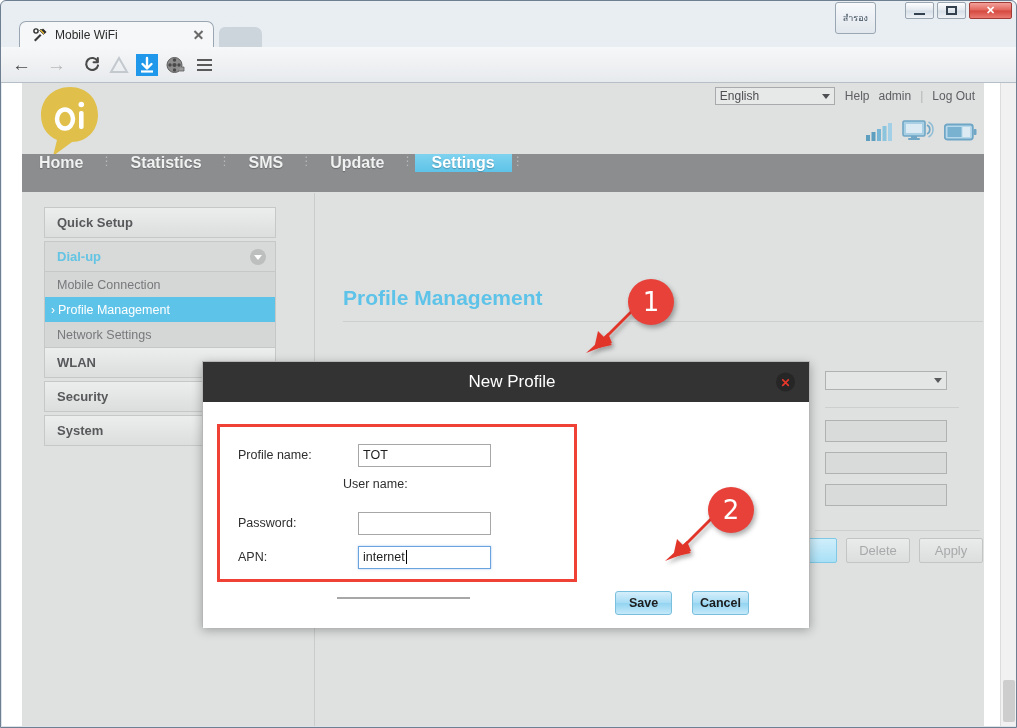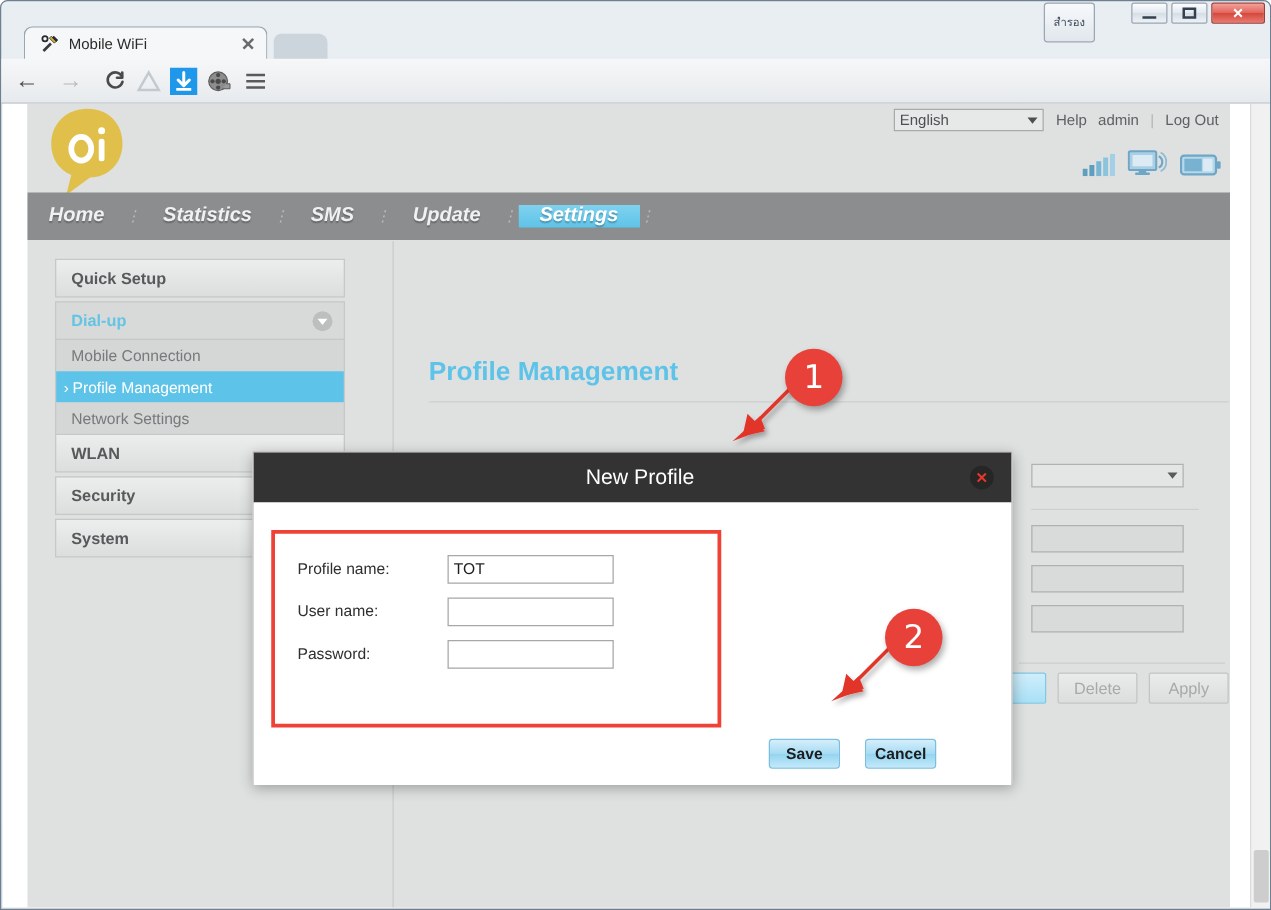--- a/index.html
+++ b/index.html
@@ -192,21 +192,21 @@
   #status-icons {
     position: absolute; right: 7px; top: 36px;
     display: flex; align-items: flex-end; gap: 10px;
   }
 
   
   #navbar {
     position: absolute; left: 0; top: 71px;
     width: 962px; height: 38px;
     background: #8b8d8e;
-    display: flex; align-items: center; font-style: italic;
+    display: flex; align-items: flex-start;
   }
   .nav-item {
     display: flex; align-items: center;
     padding: 0 17px;
     font-size: 16px; font-weight: bold;
     color: #f0f1f1;
     text-shadow: 0 1px 1px rgba(0,0,0,0.25);
     white-space: nowrap;
   }
   .nav-item.active {
@@ -652,27 +652,34 @@
         <span id="modal-title">New Profile</span>
         <span id="modal-close">✕</span>
       </div>
       <div id="modal-body">
 
         <div id="field-box">
           <div class="field-row" style="top:16px;">
             <span class="field-label">Profile name:</span>
             <span class="field-input">TOT</span>
           </div>
-          <div class="field-row" style="top:50px;">
+          <div class="field-row" style="top:50px;flex-direction:column;">
             <span class="field-label">User name:</span>
             <span class="field-input"></span>
           </div>
           <div class="field-row" style="top:84px;">
             <span class="field-label">Password:</span>
             <span class="field-input"></span>
+          </div>
+          <div class="field-row" style="top:118px;">
+            <span class="field-label">APN:</span>
+            <span class="field-input focused">
+                <span>internet</span>
+                <span class="caret"></span>
+              </span>
           </div>
         </div>
 
         <div class="modal-btn" style="left:412px; top:189px;">Save</div>
         <div class="modal-btn" style="left:489px; top:189px;">Cancel</div>
       </div>
     </div>
 
     <div class="marker-circle" style="left:626px; top:196px;">1</div>
     <div class="marker-arrow" style="left:576px; top:216px;">

